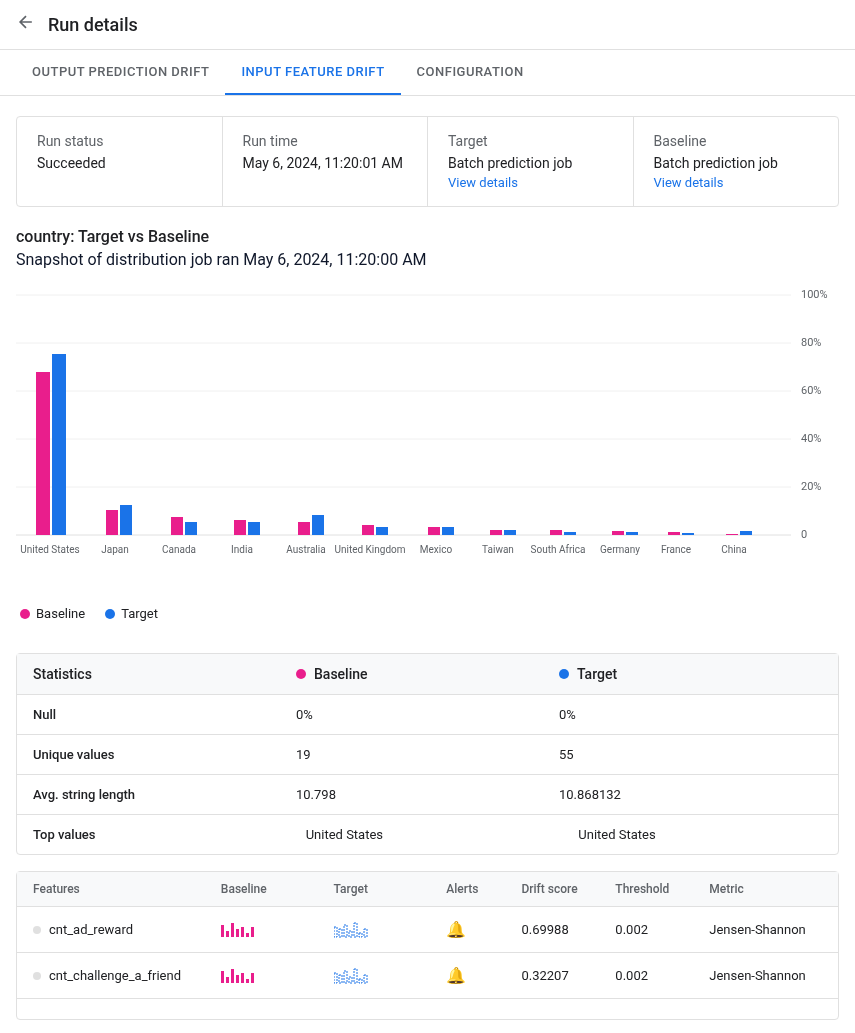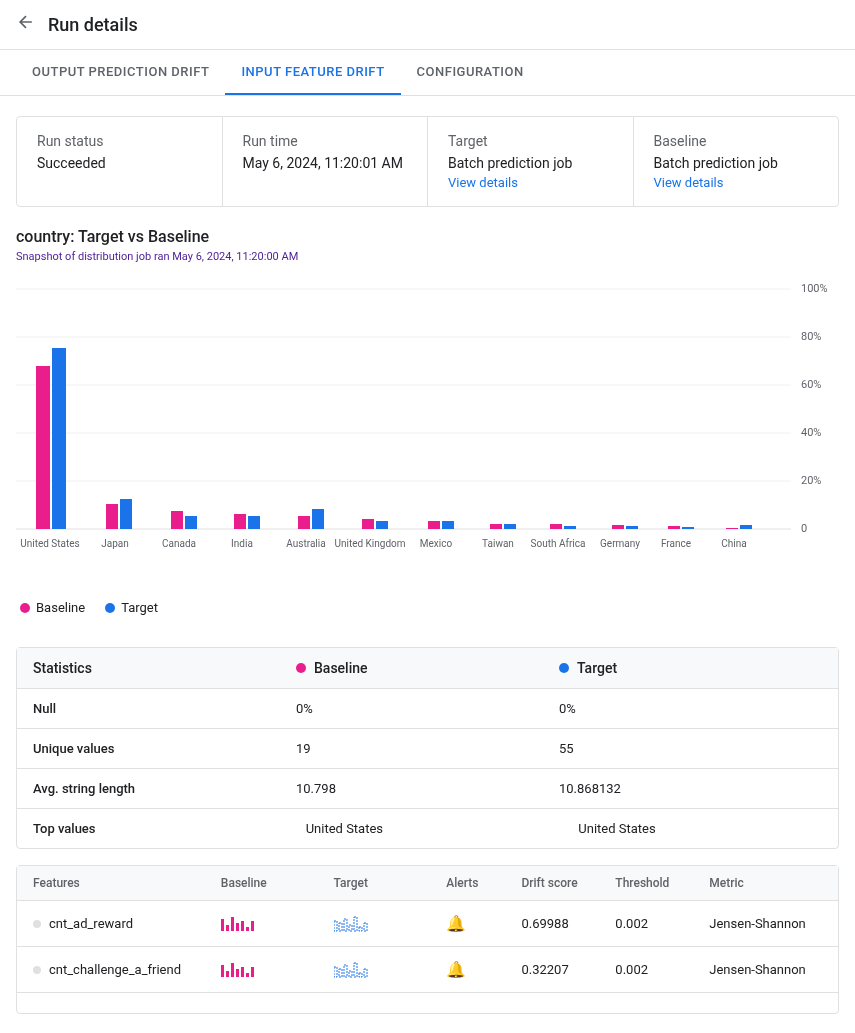--- a/index.html
+++ b/index.html
@@ -19,21 +19,21 @@
     .run-info { display: flex; border: 1px solid #e0e0e0; margin: 20px 16px; border-radius: 4px; }
     .run-info-cell { flex: 1; padding: 16px 20px; border-right: 1px solid #e0e0e0; }
     .run-info-cell:last-child { border-right: none; }
     .run-info-label { font-size: 14px; color: #5f6368; margin-bottom: 6px; }
     .run-info-value { font-size: 14px; color: #202124; font-weight: 400; }
     .view-details { color: #1a73e8; font-size: 13px; cursor: pointer; text-decoration: none; display: block; margin-top: 4px; }
 
     
     .chart-section { padding: 0 16px 16px; }
     .chart-title { font-size: 16px; font-weight: 500; margin-bottom: 4px; }
-    .chart-subtitle { font-size: 11px; color: #4c1d95; margin-bottom: 16px; }
+    .chart-subtitle { font-size: 16px; color: #0f172a; margin-bottom: 16px; }
 
     .legend { display: flex; gap: 20px; margin-top: 8px; padding-left: 4px; }
     .legend-item { display: flex; align-items: center; gap: 6px; font-size: 13px; }
     .legend-dot { width: 10px; height: 10px; border-radius: 50%; }
 
     
     .stats-section { margin: 16px; border: 1px solid #e0e0e0; border-radius: 4px; }
     .stats-header { display: grid; grid-template-columns: 1fr 1fr 1fr; background: #f8f9fa; border-bottom: 1px solid #e0e0e0; padding: 12px 16px; }
     .stats-header-cell { font-size: 14px; font-weight: 500; display: flex; align-items: center; gap: 8px; }
     .stat-row { display: grid; grid-template-columns: 1fr 1fr 1fr; border-bottom: 1px solid #e0e0e0; padding: 12px 16px; }

